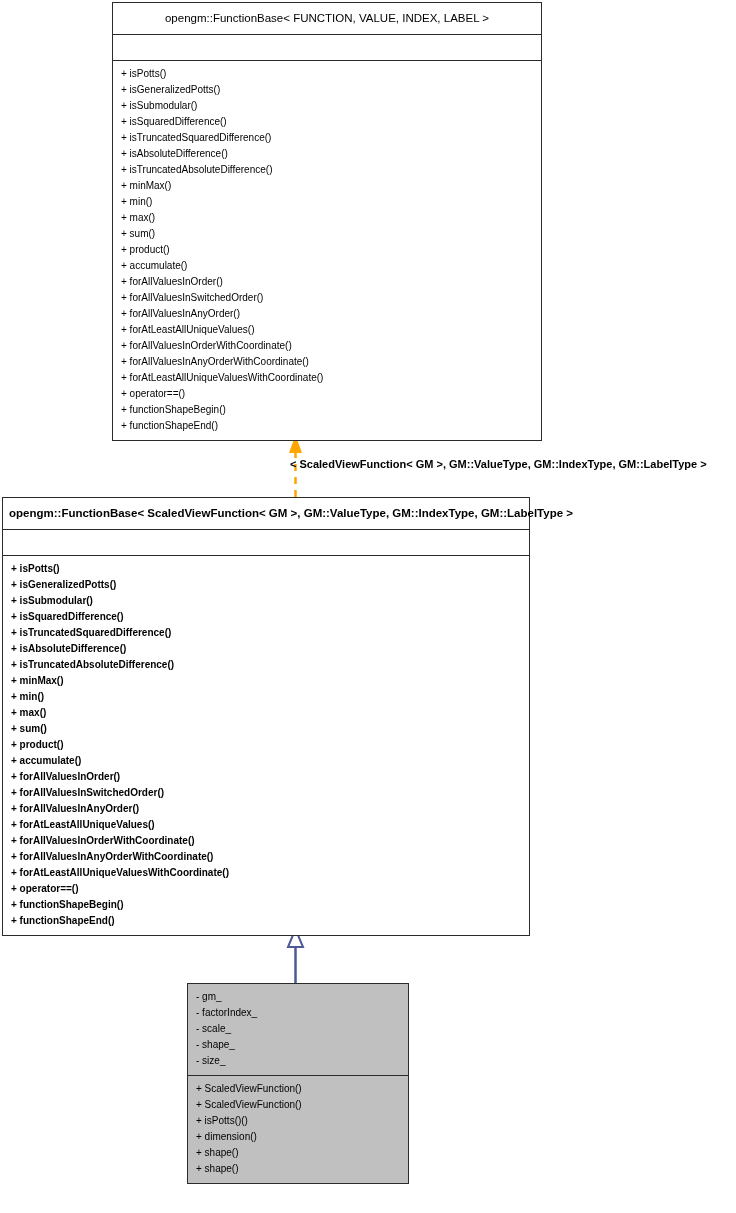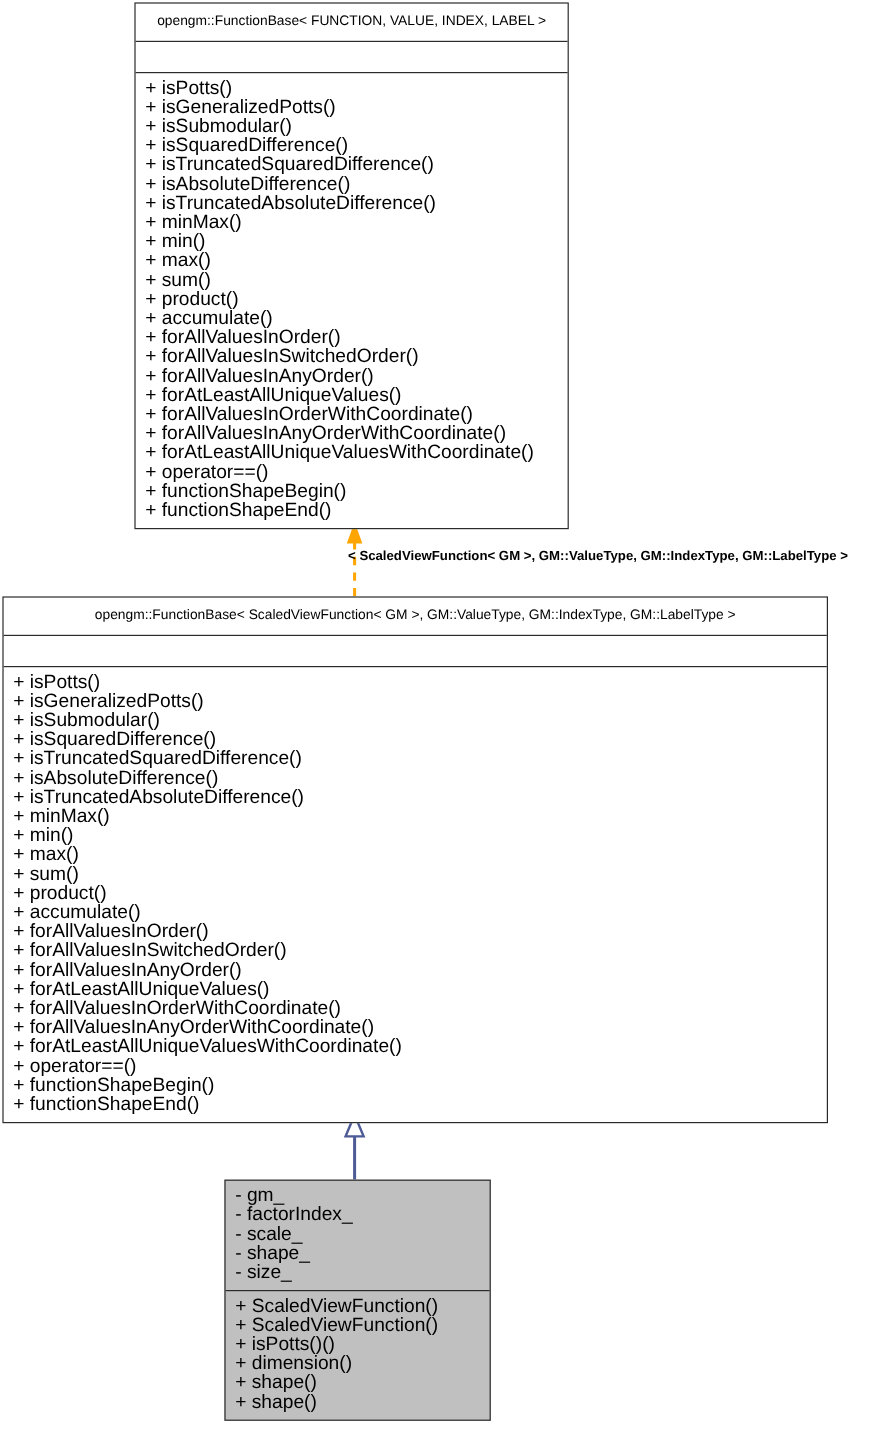--- a/index.html
+++ b/index.html
@@ -41,36 +41,37 @@
     border-bottom: 1px solid #2b2b2b;
   }
   .uml-compartment.last {
     border-bottom: none;
   }
   .uml-compartment.empty {
     height: 26px;
     padding: 0;
   }
   .uml-row {
-    font-size: 16px;
+    font-size: 10px;
     line-height: 16px;
     white-space: nowrap;
   }
 
   
   #box-base-generic {
     left: 112px;
     top: 2px;
-    width: 362px;
+    width: 430px;
   }
   
   #box-base-specialized {
     left: 2px;
     top: 497px;
-    width: 688px;
+    width: 528px;
+    font-weight: bold;
   }
   
   #box-scaled-view {
     left: 187px;
     top: 983px;
     width: 222px;
   }
 
   
   .connector-layer {

